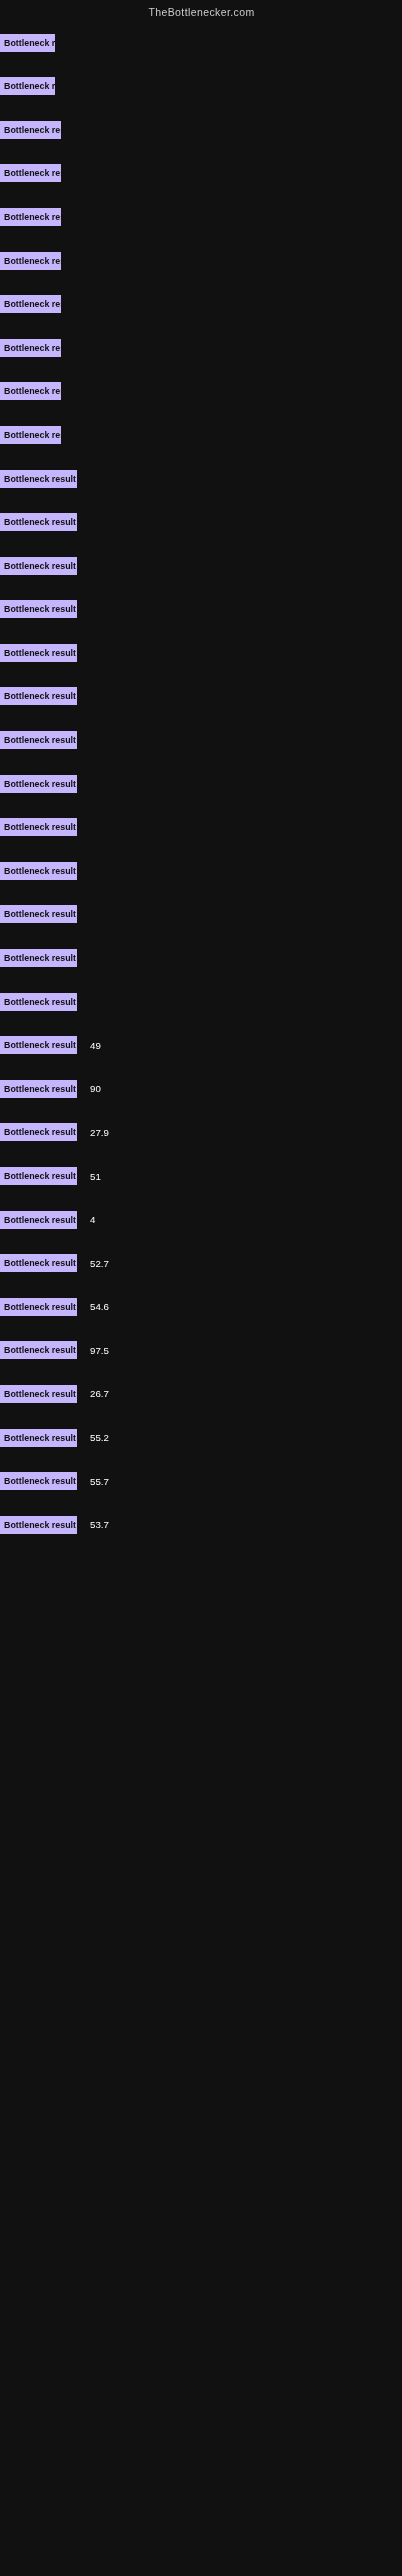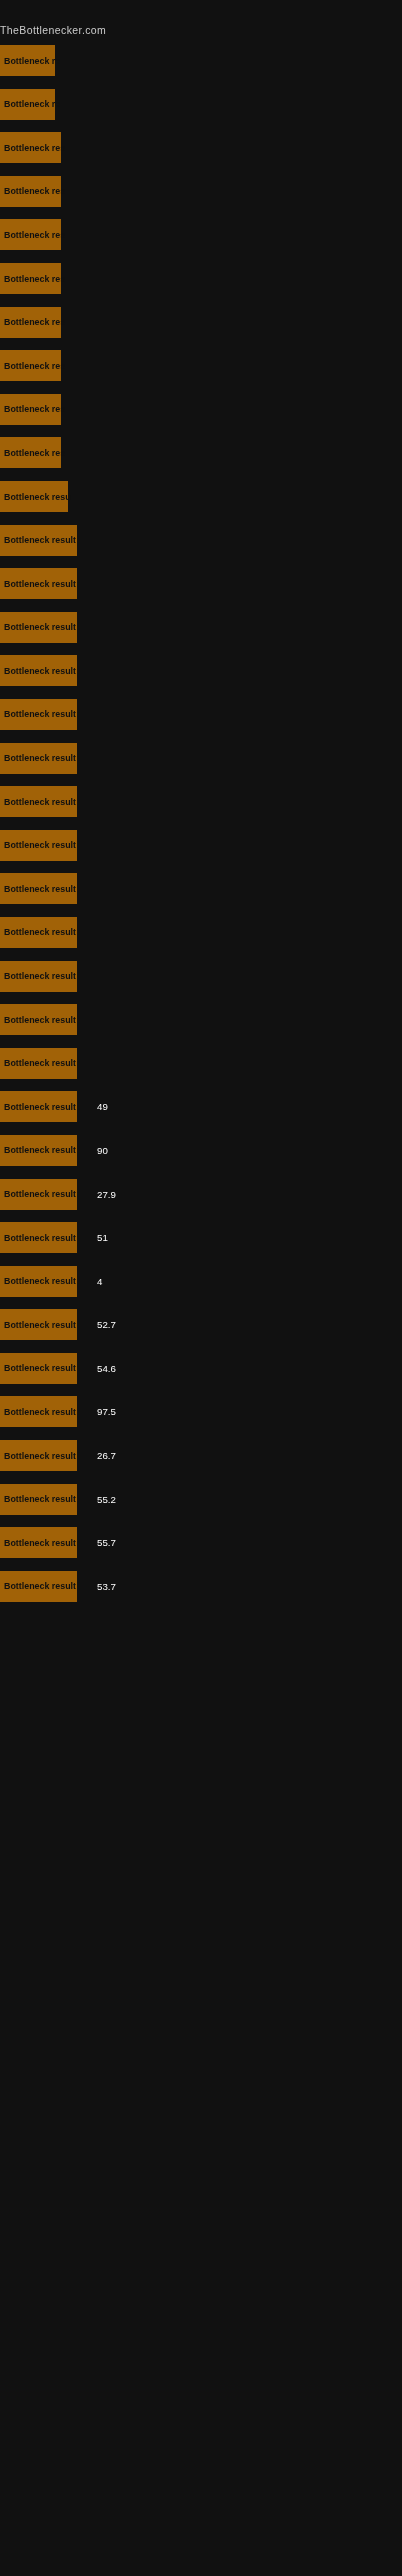--- a/index.html
+++ b/index.html
@@ -4,53 +4,53 @@
   <style>
     * { margin: 0; padding: 0; box-sizing: border-box; }
     body {
       background: #111;
       font-family: Arial, sans-serif;
       width: 403px;
       min-height: 2576px;
       position: relative;
     }
     .site-title {
+      text-align: center;
       color: #ccc;
       font-size: 10.5px;
       padding: 6.4px 0 3.2px 0;
       letter-spacing: 0.4px;
-      margin-top: 18px;
     }
     .chart-area {
       position: relative;
       width: 403px;
       padding: 0 0 16px 0;
     }
     .bar-row {
       display: flex;
       align-items: center;
       margin: 0 0 1.6px 0;
       height: 42px;
     }
     .bar-label {
-      background: #a16207;
+      background: #c4b5fd;
       color: #111;
       font-size: 8.9px;
       font-weight: bold;
       padding: 1.6px 4px;
       white-space: nowrap;
       display: flex;
       align-items: center;
-      height: 31px;
+      height: 18px;
       min-width: 8px;
     }
     .bar-value {
       color: #fff;
       font-size: 9.7px;
-      margin-left: 20px;
+      margin-left: 13px;
       white-space: nowrap;
     }
   </style>
 </head>
 <body>
 
 <div class="site-title">TheBottlenecker.com</div>
 
 <div class="chart-area" id="chart-area">
 <div class="bar-row">
@@ -75,23 +75,20 @@
       <div class="bar-label" style="width: 61px;">Bottleneck res</div>
     </div>
     <div class="bar-row">
       <div class="bar-label" style="width: 61px;">Bottleneck res</div>
     </div>
     <div class="bar-row">
       <div class="bar-label" style="width: 61px;">Bottleneck res</div>
     </div>
     <div class="bar-row">
       <div class="bar-label" style="width: 61px;">Bottleneck res</div>
-    </div>
-    <div class="bar-row">
-      <div class="bar-label" style="width: 68px;">Bottleneck resu</div>
     </div>
     <div class="bar-row">
       <div class="bar-label" style="width: 77px;">Bottleneck result</div>
     </div>
     <div class="bar-row">
       <div class="bar-label" style="width: 77px;">Bottleneck result</div>
     </div>
     <div class="bar-row">
       <div class="bar-label" style="width: 77px;">Bottleneck result</div>
     </div>

